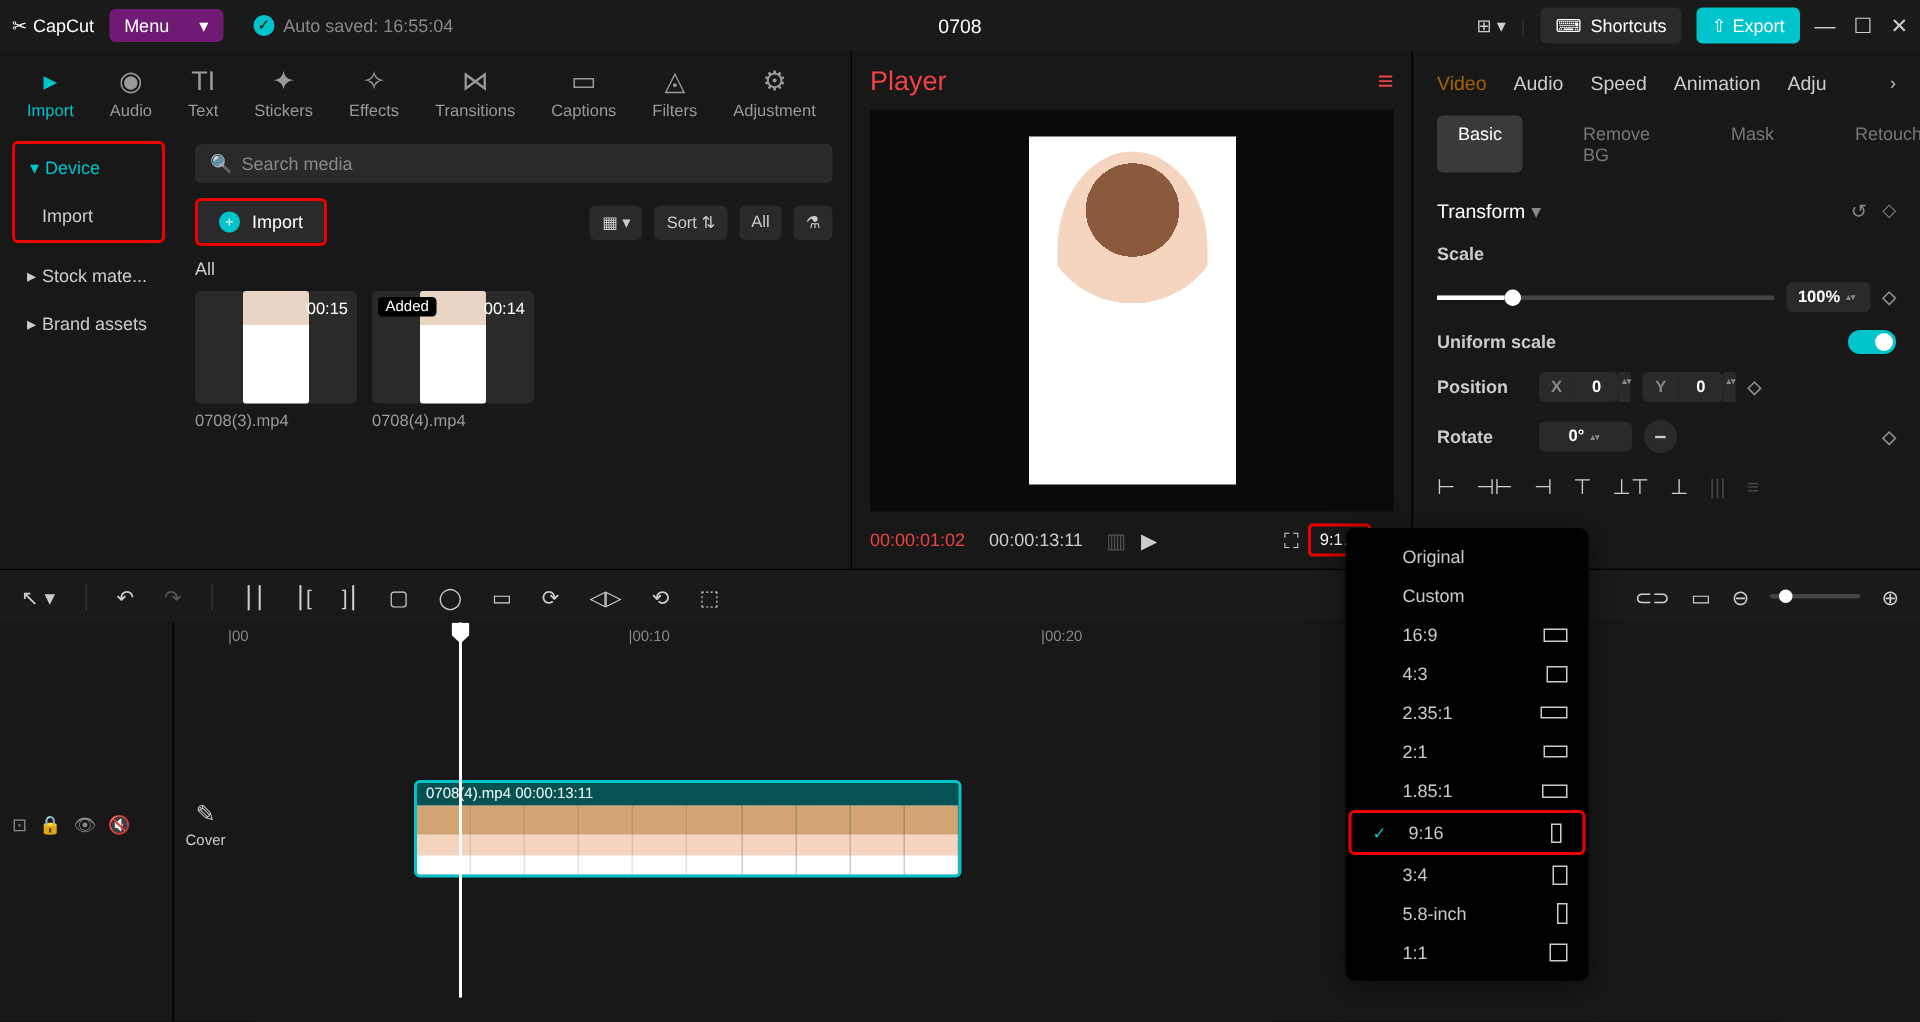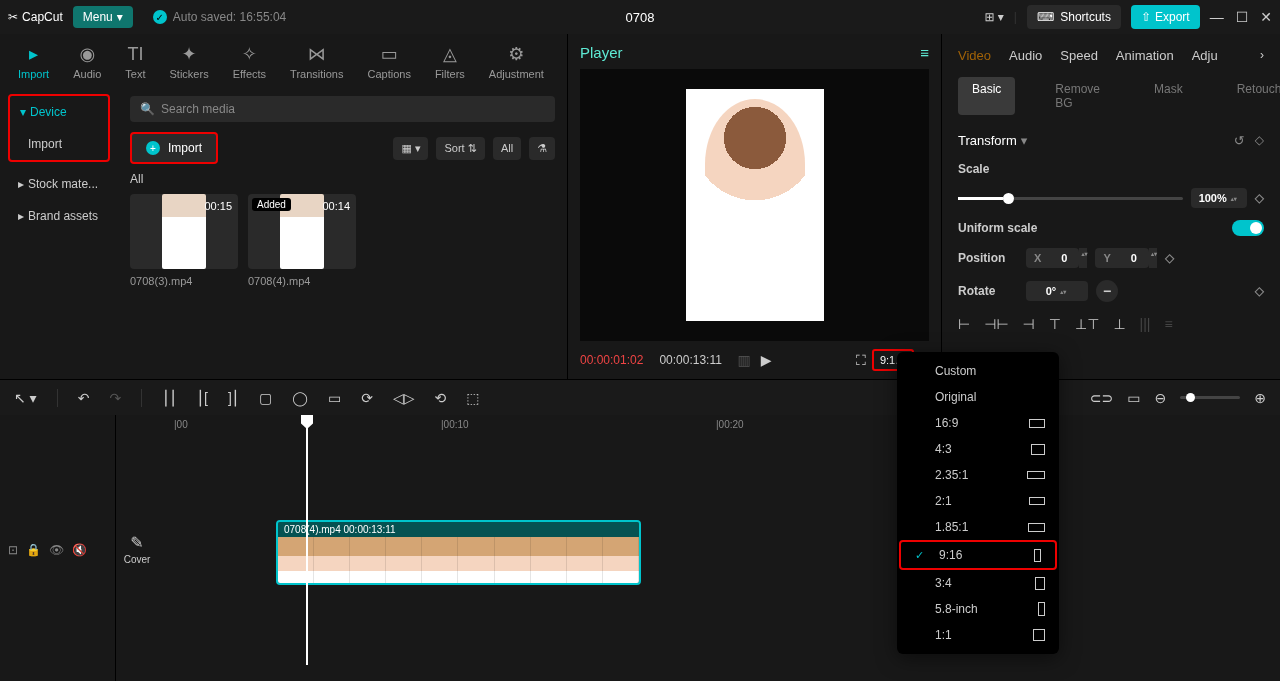--- a/index.html
+++ b/index.html
@@ -1,21 +1,21 @@
 <!DOCTYPE html>
 <html><head>
 <meta charset="utf-8">
 <style>
 * { margin: 0; padding: 0; box-sizing: border-box; font-family: -apple-system, BlinkMacSystemFont, "Segoe UI", sans-serif; }
 body { background: #0d0d0d; color: #ccc; width: 1280px; height: 681px; overflow: hidden; font-size: 12px; }
 
 
 .topbar { height: 34px; background: #1a1a1a; display: flex; align-items: center; padding: 0 8px; gap: 10px; }
 .logo { display: flex; align-items: center; gap: 4px; color: #fff; font-weight: 500; font-size: 12px; }
-.menu-btn { background: #0f766e; color: #fff; padding: 4px 10px; border-radius: 4px; display: flex; align-items: flex-end; gap: 4px; cursor: pointer; }
+.menu-btn { background: #701a75; color: #fff; padding: 4px 10px; border-radius: 4px; display: flex; align-items: flex-end; gap: 20px; cursor: pointer; }
 .autosave { display: flex; align-items: center; gap: 6px; color: #888; margin-left: 10px; }
 .autosave-dot { width: 14px; height: 14px; border-radius: 50%; background: #00c4cc; display: flex; align-items: center; justify-content: center; color: #000; font-size: 10px; }
 .project-title { position: absolute; left: 50%; transform: translateX(-50%); color: #fff; font-size: 13px; }
 .top-right { margin-left: auto; display: flex; align-items: center; gap: 10px; }
 .shortcuts-btn { background: #2a2a2a; color: #fff; padding: 5px 10px; border-radius: 4px; display: flex; align-items: center; gap: 6px; cursor: pointer; }
 .export-btn { background: #00c4cc; color: #fff; padding: 5px 10px; border-radius: 4px; display: flex; align-items: center; gap: 4px; font-weight: 500; cursor: pointer; }
 .win-controls { display: flex; gap: 12px; color: #ccc; }
 .win-controls span { cursor: pointer; font-size: 14px; }
 
 
@@ -48,21 +48,21 @@
 .media-grid { display: flex; gap: 10px; }
 .media-item { width: 108px; }
 .thumb { width: 108px; height: 75px; background: #2a2a2a; border-radius: 4px; position: relative; display: flex; align-items: center; justify-content: center; }
 .thumb-img { width: 44px; height: 75px; background: linear-gradient(#e8d5c4 30%, #fff 30%); border-radius: 2px; }
 .thumb-badge { position: absolute; top: 4px; left: 4px; background: #000; color: #fff; font-size: 10px; padding: 1px 5px; border-radius: 3px; }
 .thumb-dur { position: absolute; top: 6px; right: 6px; color: #fff; font-size: 11px; }
 .media-name { color: #999; font-size: 11px; margin-top: 6px; }
 
 
 .player-panel { flex: 1; background: #181818; display: flex; flex-direction: column; padding: 10px 12px 6px; border-right: 1px solid #000; }
-.player-header { display: flex; justify-content: space-between; color: #5eead4; font-size: 15px; margin-bottom: 8px; gap: 24px; }
+.player-header { display: flex; justify-content: space-between; color: #ef4444; font-size: 18px; margin-bottom: 8px; gap: 24px; }
 .player-view { flex: 1; background: #0a0a0a; display: flex; align-items: center; justify-content: center; position: relative; }
 .player-img { width: 138px; height: 232px; background: #fff; display: flex; align-items: flex-start; justify-content: center; padding-top: 10px; }
 .face { width: 100px; height: 130px; background: radial-gradient(circle at 50% 30%, #8b5a3c 0%, #8b5a3c 30%, #f5d5c0 30%, #f5d5c0 60%, #fff 60%); border-radius: 50% 50% 40% 40%; position: relative; }
 .player-controls { display: flex; align-items: center; gap: 10px; padding: 8px 0 2px; position: relative; }
 .time-current { color: #ef4444; font-size: 12px; }
 .time-total { color: #ccc; font-size: 12px; margin-left: 6px; }
 .pc-center { position: absolute; left: 50%; transform: translateX(-50%); display: flex; gap: 10px; }
 .pc-btn { color: #ccc; cursor: pointer; font-size: 14px; }
 .pc-right { margin-left: auto; display: flex; gap: 6px; align-items: center; }
 .ratio-box { border: 2px solid #e00; padding: 3px 6px; color: #fff; font-size: 11px; border-radius: 3px; }
@@ -107,21 +107,21 @@
 
 .timeline { background: #181818; height: 266px; display: flex; position: relative; }
 .tl-left { width: 116px; background: #181818; border-right: 1px solid #000; padding: 8px; }
 .tl-controls-row { display: flex; gap: 8px; align-items: center; margin-top: 120px; }
 .tl-ctrl { color: #888; font-size: 12px; cursor: pointer; }
 .cover-btn { width: 30px; display: flex; flex-direction: column; align-items: center; color: #ccc; gap: 2px; position: absolute; left: 122px; top: 118px; }
 .cover-icon { font-size: 16px; }
 .cover-label { font-size: 10px; }
 
 .tl-tracks { flex: 1; position: relative; padding-top: 4px; }
-.ruler { height: 20px; position: relative; margin-left: 50px; }
+.ruler { height: 20px; position: relative; margin-left: 28px; }
 .ruler-tick { position: absolute; top: 0; color: #888; font-size: 10px; }
 .playhead { position: absolute; left: 190px; top: 0; width: 2px; height: 250px; background: #fff; z-index: 5; }
 .playhead-head { position: absolute; top: 0; left: -5px; width: 12px; height: 14px; background: #fff; clip-path: polygon(0 0, 100% 0, 100% 60%, 50% 100%, 0 60%); }
 
 .clip { position: absolute; left: 160px; top: 105px; width: 365px; height: 65px; border: 2px solid #00c4cc; border-radius: 4px; background: #1a5a5c; overflow: hidden; }
 .clip-header { background: rgba(0,80,80,0.8); color: #fff; font-size: 10px; padding: 2px 6px; }
 .clip-frames { display: flex; height: 48px; }
 .frame { flex: 1; background: linear-gradient(#d4a574 40%, #f5d5c0 40%, #f5d5c0 70%, #fff 70%); border-right: 1px solid rgba(0,0,0,0.1); }
 
 
@@ -444,25 +444,25 @@
           <div class="frame"></div>
           <div class="frame"></div>
       </div>
     </div>
   </div>
 </div>
 
 <div class="ratio-dropdown">
   <div class="ratio-item">
       <span class="ratio-check"></span>
+      <span class="ratio-label">Original</span>
+    </div>
+  <div class="ratio-item">
+      <span class="ratio-check"></span>
       <span class="ratio-label">Custom</span>
-    </div>
-  <div class="ratio-item">
-      <span class="ratio-check"></span>
-      <span class="ratio-label">Original</span>
     </div>
   <div class="ratio-item">
       <span class="ratio-check"></span>
       <span class="ratio-label">16:9</span>
       <span class="ratio-shape shape-16-9"></span>
     </div>
   <div class="ratio-item">
       <span class="ratio-check"></span>
       <span class="ratio-label">4:3</span>
       <span class="ratio-shape shape-4-3"></span>

